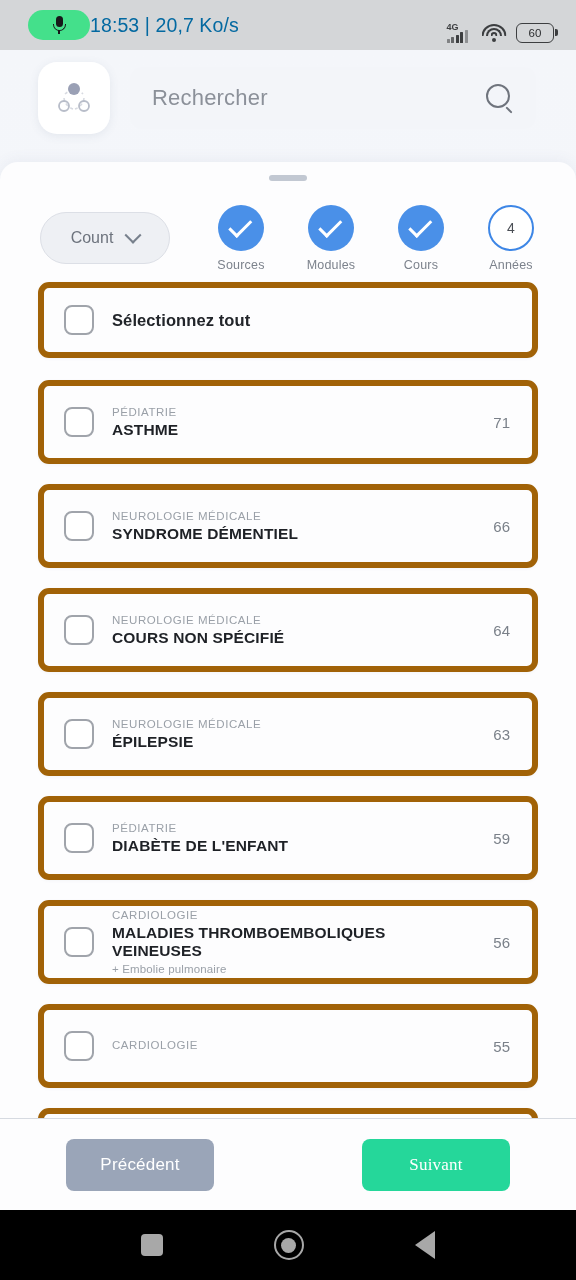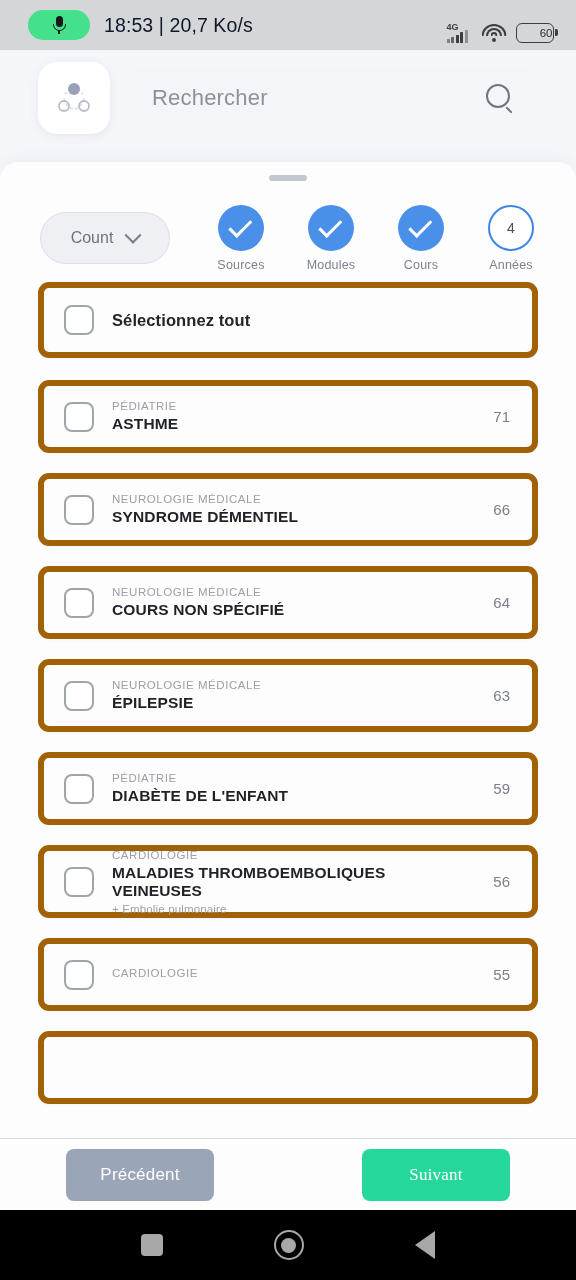--- a/index.html
+++ b/index.html
@@ -32,22 +32,21 @@
   }
   .mic-glyph .arc{
     position:absolute; left:1px; top:8px; width:13px; height:7px;
     border:1.6px solid #17181a; border-top:none;
     border-radius:0 0 7px 7px;
   }
   .mic-glyph .stem{
     position:absolute; left:6.4px; top:14px; width:2px; height:4px; background:#17181a;
   }
   #status-clock{
-    margin-left:14px;
-    font-size:19.5px; color:#0f172a; letter-spacing:.1px; white-space:nowrap;
+    font-size:19.5px; color:#0369a1; letter-spacing:.1px; white-space:nowrap;
   }
   #status-right{
     margin-left:auto; display:flex; align-items:center; gap:9px;margin-top:15px;
   }
   .sig{ position:relative; width:26px; height:22px; }
   .sig .g4{ position:absolute; left:0; top:0px; font-size:9px; color:#3c3e40; font-weight:600; }
   .sig .bars{ position:absolute; left:0; bottom:1px; display:flex; align-items:flex-end; gap:1.5px; }
   .sig .bars i{ display:block; width:3px; background:#3c3e40; border-radius:.5px; }
   .sig .bars i:nth-child(1){height:4px;opacity:.55}
   .sig .bars i:nth-child(2){height:6px;opacity:.75}
@@ -60,21 +59,21 @@
     border:2.1px solid #3c3e40; border-bottom:none; border-radius:50% 50% 0 0 / 100% 100% 0 0;
   }
   .wifi .a1{ width:25px; height:12px; top:1px; }
   .wifi .a2{ width:16px; height:8px;  top:5px; }
   .wifi .a3{ width:7px;  height:4px;  top:9px; }
   .wifi .dot{ position:absolute; left:50%; bottom:0; transform:translateX(-50%);
     width:4px; height:4px; border-radius:50%; background:#3c3e40; border:none; }
   .batt{ display:flex; align-items:center; }
   .batt .shell{
     width:38px; height:20px; border:1.8px solid #3c3e40; border-radius:6px;
-    display:flex; align-items:center; justify-content:flex-end;
+    display:flex; align-items:center; justify-content:flex-start;padding-left:12px;
   }
   .batt .lvl{ font-size:11.5px; color:#2b2d2f; font-weight:500; }
   .batt .nub{ width:3px; height:7px; background:#3c3e40; border-radius:0 2px 2px 0; margin-left:1.5px; }
 
   
   #app{
     position:absolute; top:50px; left:0; right:0; bottom:70px;
     background:linear-gradient(180deg,#f4f6fa 0%, #f7f8fb 100%);
     overflow:hidden;
   }
@@ -155,36 +154,36 @@
     background:#fdfdfe;
     border:6px solid #a16207;
     border-radius:11px;
     box-shadow:0 1px 3px rgba(100,115,145,.06);
     display:flex; align-items:center;
     padding:0 22px 0 20px;
     margin-bottom:20px;
     position:relative;
   }
   #select-all-card{ height:76px; margin-bottom:22px; }
-  .topic-card{ height:73px;margin-top:12px; }
+  .topic-card{ height:84px;margin-top:12px; }
   .cb{
     width:30px; height:30px; border-radius:8px;
     border:2.2px solid #a0a4ab; background:#fff;
     flex:0 0 auto;
   }
   .card-text{ flex:1; padding-left:18px; display:flex; flex-direction:column; justify-content:center; }
   #select-all-label{ font-size:16.5px; color:#22252a; font-weight:600; letter-spacing:.1px; }
   .cat{ font-size:11.5px; color:#9aa0a8; letter-spacing:.55px; text-transform:uppercase; margin-bottom:3px; }
   .title{ font-size:15.5px; color:#1e2126; font-weight:700; letter-spacing:.15px; }
   .sub{ font-size:11.5px; color:#9aa0a8; margin-top:3px; letter-spacing:.15px; }
   .count{ font-size:15px; color:#7a8089; font-weight:500; flex:0 0 auto; padding-left:14px; }
 
   
   #footer{
-    position:absolute; left:0; right:0; bottom:0; height:72px;
+    position:absolute; left:0; right:0; bottom:0; height:92px;
     background:#fdfdfe;
     border-top:1px solid #d6dae1;
     display:flex; align-items:center; justify-content:space-between;
     padding:4px 66px;
   }
   .fbtn{
     width:148px; height:52px; border-radius:8px;
     display:flex; align-items:center; justify-content:center;
     font-size:17px; color:#ffffff; letter-spacing:.2px;
     border:none;

